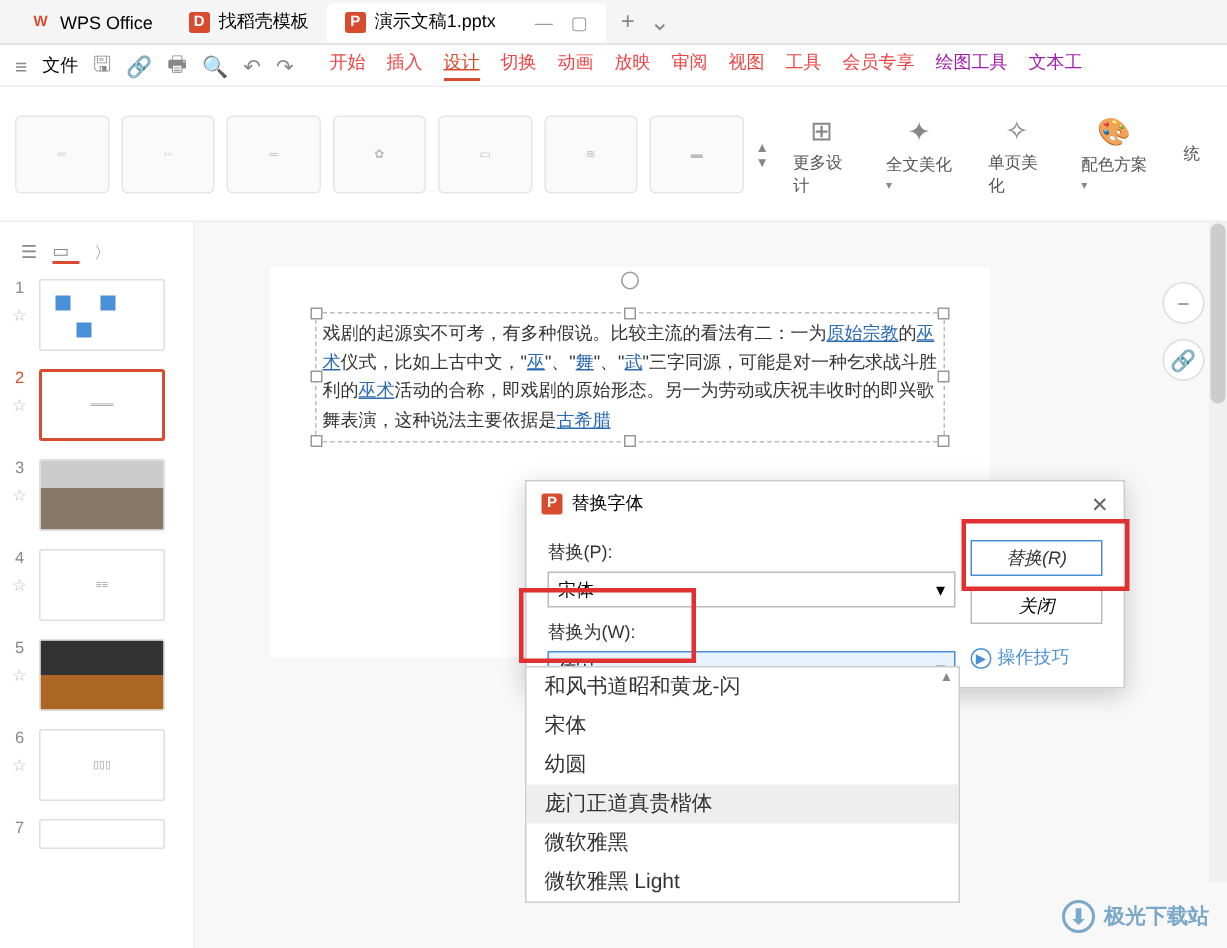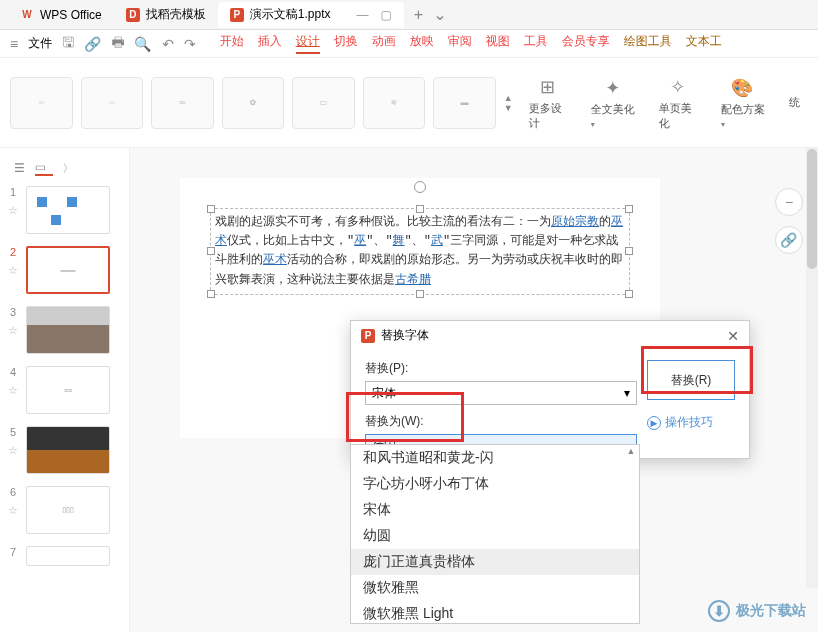--- a/index.html
+++ b/index.html
@@ -15,21 +15,21 @@
 .p-logo { background: #d94b2f; color:#fff; border-radius:2px; padding:0 2px; }
 .add-tab { margin-left: 10px; color: #888; font-size: 16px; }
 
 
 .toolbar { height: 28px; display: flex; align-items: center; gap: 10px; padding: 0 10px; border-bottom: 1px solid #eee; }
 .hamburger { color: #888; font-size: 14px; }
 .tb-icon { color: #888; font-size: 14px; cursor:pointer; }
 .menu-items { display: flex; gap: 14px; margin-left: 14px; }
 .menu-item { color: #ef4444; cursor:pointer; }
 .menu-item.active { color: #d94b2f; border-bottom: 2px solid #d94b2f; padding-bottom: 2px; text-decoration: underline; }
-.menu-item.red { color: #a16207; }
+.menu-item.red { color: #a21caf; }
 
 
 .ribbon { height: 90px; background: #fff; display: flex; align-items: center; gap: 8px; padding: 8px 10px; border-bottom: 1px solid #eee; }
 .tpl-thumb { width: 72px; height: 52px; border: 1px solid #e5e5e5; border-radius: 4px; background:#fafafa; display:flex; align-items:center; justify-content:center; font-size:8px; color:#bbb; }
 .ribbon-btn { display:flex; flex-direction:column; align-items:center; gap:2px; padding: 6px 8px; cursor:pointer; }
 .ribbon-btn .ricon { width: 24px; height: 24px; display:flex; align-items:center; justify-content:center; color:#888; font-size:18px; }
 .ribbon-btn .rlabel { font-size:11px; color:#555; }
 .dropdown-caret { font-size:8px; color:#888; }
 
 
@@ -40,21 +40,21 @@
 .outline-sel { border-bottom: 2px solid #d94b2f; width:18px; }
 .slide-item { display:flex; align-items:flex-start; gap:6px; margin-bottom:12px; }
 .slide-num-col { display:flex; flex-direction:column; align-items:center; gap:6px; width:14px; }
 .slide-num { color:#888; font-size:11px; }
 .star { color:#bbb; font-size:11px; }
 .slide-thumb { width: 84px; height: 48px; border:1px solid #ddd; border-radius:2px; background:#fff; position:relative; overflow:hidden; display:flex; align-items:center; justify-content:center; font-size:7px; color:#999; }
 .slide-thumb.active { border: 2px solid #d94b2f; }
 
 .canvas { flex:1; background:#f8f8f8; padding: 30px 40px; position:relative; }
 .slide { width: 480px; min-height: 260px; background:#fff; padding: 30px; position:relative; margin-left:10px; }
-.text-block { border:1px dashed #bbb; padding: 4px; position:relative; min-height:60px;font-family:Liberation Mono, monospace; }
+.text-block { border:1px dashed #bbb; padding: 4px; position:relative; min-height:60px; }
 .text-block .content { font-size: 12px; line-height: 1.6; color:#333; }
 .link { color:#2a6ab2; text-decoration:underline; }
 .handle { position:absolute; width:8px; height:8px; background:#fff; border:1px solid #999; }
 .handle.tl{top:-4px;left:-4px}.handle.tr{top:-4px;right:-4px}.handle.bl{bottom:-4px;left:-4px}.handle.br{bottom:-4px;right:-4px}
 .handle.ml{top:50%;left:-4px;margin-top:-4px}.handle.mr{top:50%;right:-4px;margin-top:-4px}
 .handle.tm{top:-4px;left:50%;margin-left:-4px}.handle.bm{bottom:-4px;left:50%;margin-left:-4px}
 .rotate-handle{position:absolute;top:-28px;left:50%;margin-left:-6px;width:12px;height:12px;border:1px solid #999;border-radius:50%;background:#fff}
 
 
 .side-tools { position:absolute; right: 15px; top: 40px; display:flex; flex-direction:column; gap:10px; }
@@ -64,21 +64,21 @@
 .dialog { position:absolute; left: 350px; top: 320px; width: 400px; background:#fff; border:1px solid #ccc; box-shadow: 0 4px 16px rgba(0,0,0,0.2); }
 .dialog-title { display:flex; align-items:center; justify-content:space-between; padding:6px 10px; }
 .dialog-title .left { display:flex; align-items:center; gap:6px; }
 .dialog-close { cursor:pointer; font-size:14px; color:#666; }
 .dialog-body { padding: 10px 14px 0; display:flex; gap:10px; }
 .form-col { flex:1; }
 .label { font-size:12px; color:#333; margin-bottom:4px; display:block; }
 .select { width:100%; height:24px; border:1px solid #bbb; background:#fff; padding:2px 6px; font-size:12px; display:flex; align-items:center; justify-content:space-between; }
 .select.hl { border:1px solid #4a90d9; background:#e8f2fc; }
 .btn-col { width:88px; display:flex; flex-direction:column; gap:8px; }
-.dlg-btn { height:40px; border:1px solid #bbb; background:#fff; font-size:12px; cursor:pointer; }
+.dlg-btn { height:24px; border:1px solid #bbb; background:#fff; font-size:12px; cursor:pointer;font-style:italic; }
 .dlg-btn.primary { border:1px solid #4a90d9; color:#333; }
 .red-box { border: 3px solid #e03030; position:absolute; pointer-events:none; }
 .op-link { color:#4a90d9; font-size:12px; display:flex; align-items:center; gap:4px; padding:6px 0; cursor:pointer; }
 .op-link .info-icon { width:14px;height:14px;border:1px solid #4a90d9;border-radius:50%;display:flex;align-items:center;justify-content:center;font-size:9px; }
 
 
 .font-list { position:absolute; left: 350px; top: 444px; width: 290px; background:#fff; border:1px solid #ccc; max-height:180px; overflow:hidden; }
 .font-item { padding:4px 12px; font-size:14px; color:#333; cursor:pointer; }
 .font-item.hover { background:#eee; }
 .font-scroll { position:absolute; right:0; top:2px; width:16px; height:8px; display:flex; align-items:center;justify-content:center; color:#888; font-size:9px;}
@@ -275,35 +275,35 @@
       </div>
       <div style="height:8px"></div>
       <span class="label">替换为(W):</span>
       <div class="select hl">
         <span>仿宋</span>
         <span>▾</span>
       </div>
     </div>
     <div class="btn-col">
       <button class="dlg-btn primary">替换(R)</button>
+      <button class="dlg-btn">关闭</button>
       <div class="op-link">
         <span class="info-icon">▶</span>
         <span>操作技巧</span>
       </div>
     </div>
   </div>
 </div>
 
 <div class="red-box" style="left:346px; top:392px; width:118px; height:50px"></div>
 <div class="red-box" style="left:641px; top:346px; width:112px; height:48px"></div>
 
 <div class="font-list">
   <div class="font-scroll">▲</div>
   <div class="font-item">和风书道昭和黄龙-闪</div>
-  <div class="font-item">字心坊小呀小布丁体</div>
   <div class="font-item">宋体</div>
   <div class="font-item">幼圆</div>
   <div class="font-item hover">庞门正道真贵楷体</div>
   <div class="font-item">微软雅黑</div>
   <div class="font-item">微软雅黑 Light</div>
 
 </div>
 
 <div class="watermark">
   <span class="wm-icon">⬇</span>

